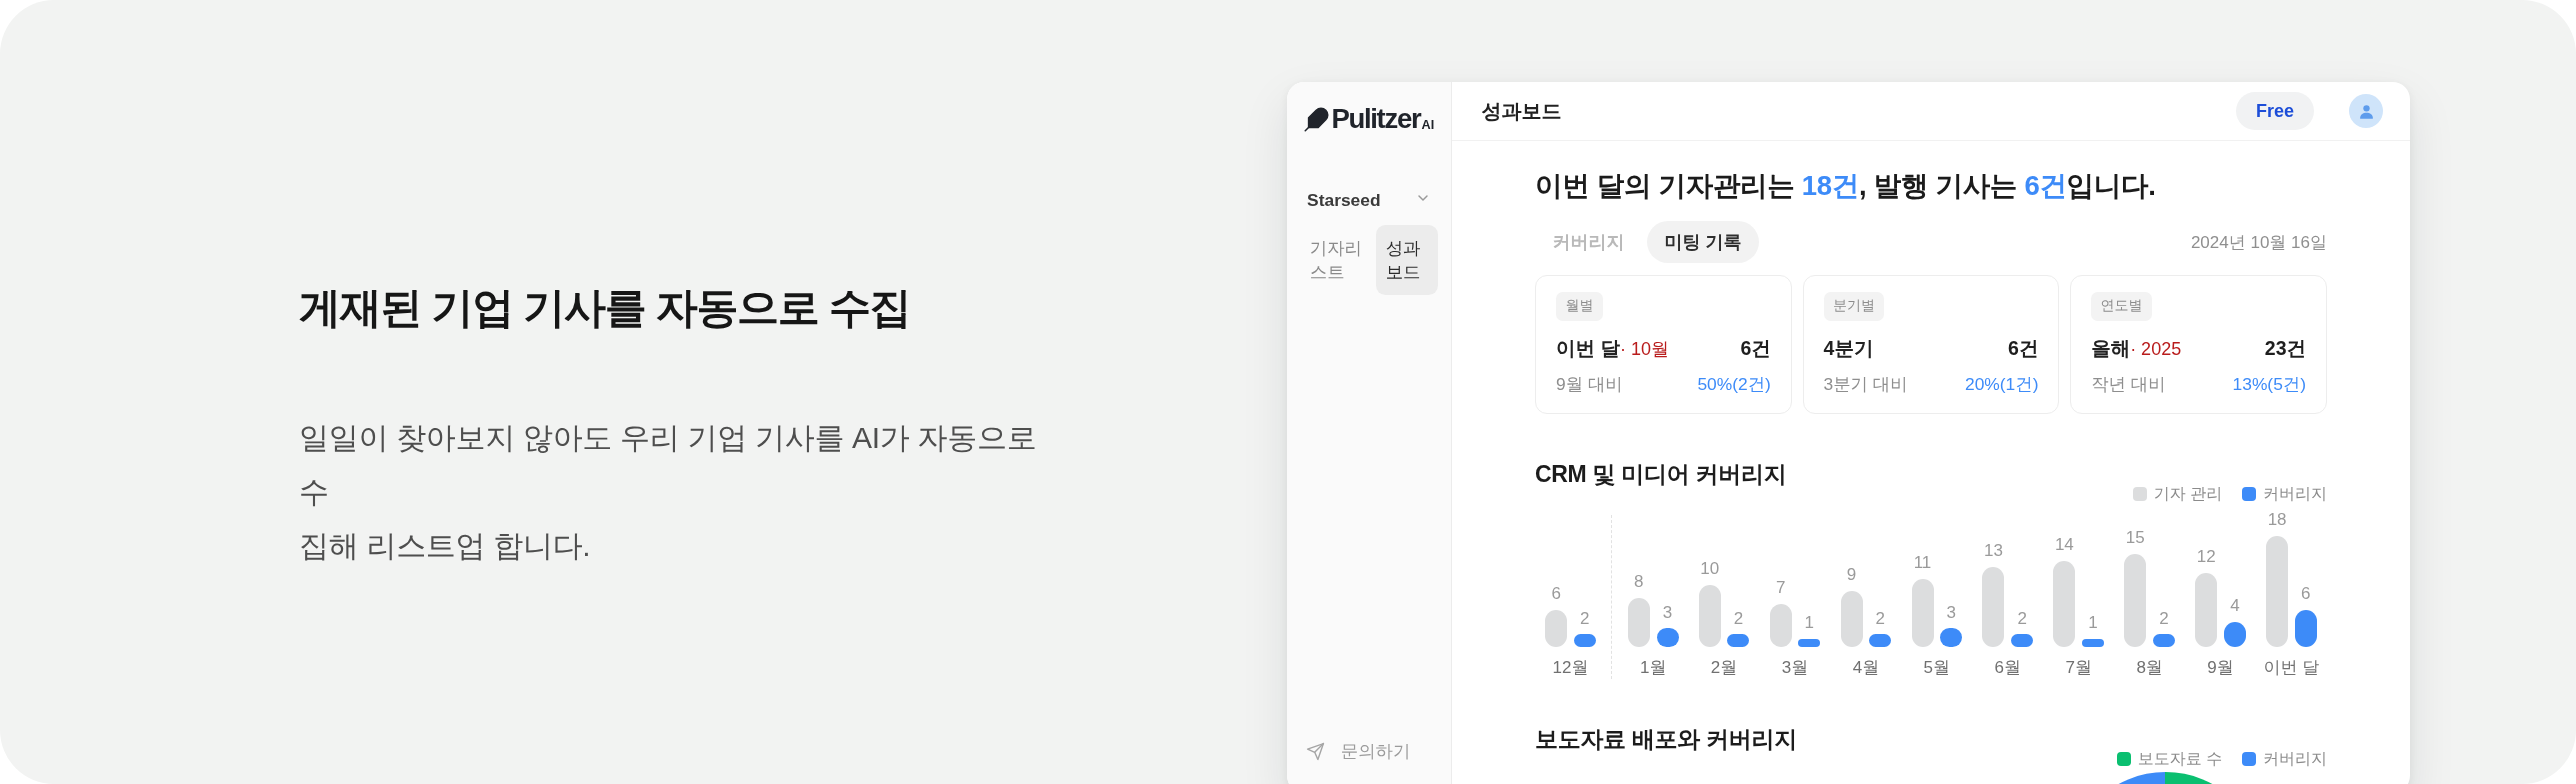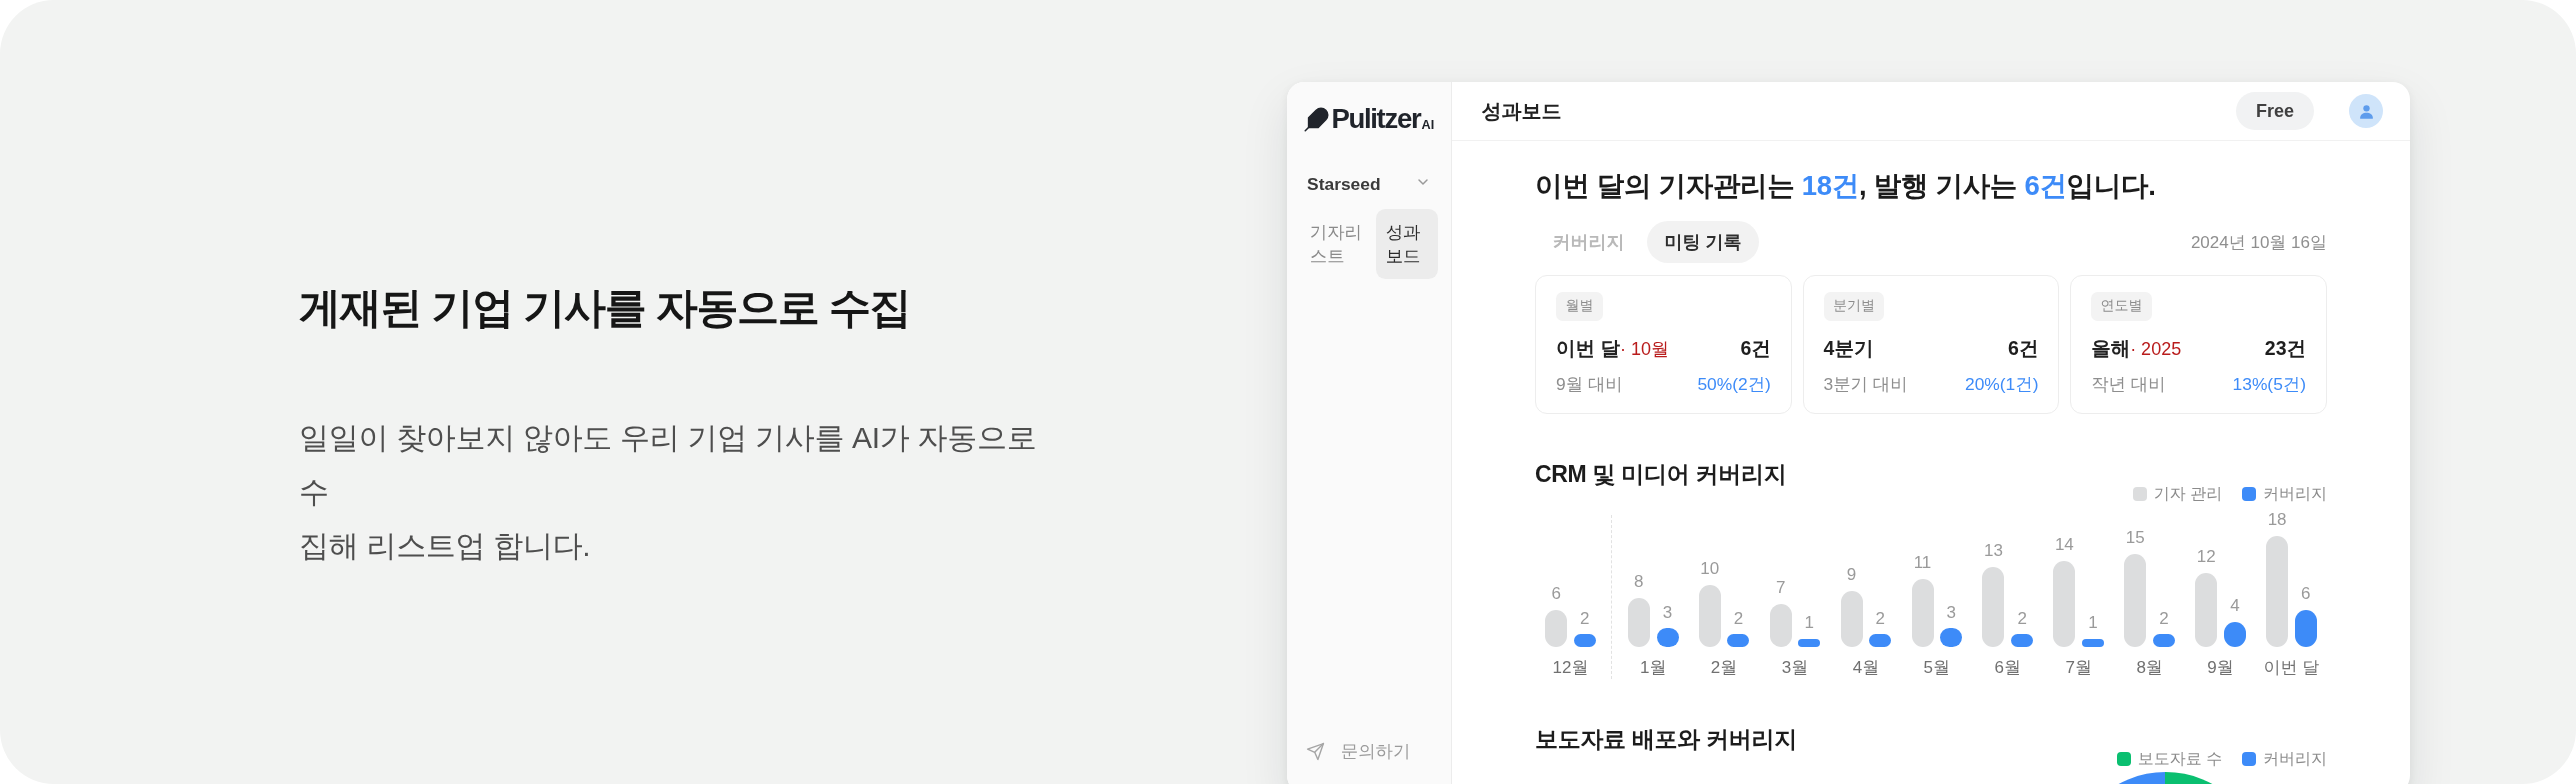--- a/index.html
+++ b/index.html
@@ -26,38 +26,38 @@
     box-shadow:0 20px 47px rgba(20,25,40,0.10), 0 2.7px 9.4px rgba(20,25,40,0.06);
   }
 
   
   .sidebar { flex:0 0 165px; width:165px; background:#FAFAFA; border-right:0.7px solid #ECECEC;
     display:flex; flex-direction:column; padding:20px 13.4px 23px; }
   .logo-row { display:flex; align-items:center; gap:1.3px; padding:1.3px 2.7px; }
   .logo-feather { width:27px; height:27px; display:flex; }
   .brand { font-size:27.5px; font-weight:800; color:#20242B; letter-spacing:-1.3px; }
   .brand-suffix { font-size:12.7px; font-weight:800; color:#20242B; align-self:flex-end; margin-bottom:3.4px; }
-  .workspace-row { margin-top:31px; display:flex; justify-content:space-between;
+  .workspace-row { margin-top:47px; display:flex; justify-content:space-between;
     padding:6.7px 6.7px; font-size:17.4px; font-weight:700; color:#3A3A3A; border-radius:8px;gap:32px; }
   .side-nav { margin-top:6.7px; display:flex; flex-direction:row; gap:4px; }
   .side-item { font-size:17.4px; color:#8A8A8A; padding:11.4px 9.4px; border-radius:9.4px; cursor:pointer; }
   .side-item.active { background:#ECECEC; color:#2B2B2B; }
   .sidebar-spacer { flex:1; }
   .contact-row { display:flex; align-items:center; gap:16px; color:#9B9B9B; font-size:17.4px; padding:6.7px 5.4px; }
 
   
   .main { flex:1; min-width:0; display:flex; flex-direction:column; }
   .app-header { flex:0 0 59px; height:59px; display:flex; align-items:center;
     padding:0 27px 0 29.5px; border-bottom:0.7px solid #F1F1F1; }
   .page-title { font-size:20px; font-weight:700; color:#222; }
   .header-right { margin-left:auto; display:flex; align-items:center; gap:35px; }
   .nav-item { font-size:18px; font-weight:600; color:#333; cursor:pointer; white-space:nowrap; }
   .nav-item.active { color:#3D8BF8; }
   .plan-badge { background:#F1F2F3; border-radius:670px; padding:8.7px 20px; font-size:18px;
-    font-weight:600; color:#404040; }
+    font-weight:600; color:#1d4ed8; }
   .avatar { width:34px; height:34px; border-radius:50%; background:#CFE4FA;
     display:flex; align-items:center; justify-content:center; }
 
   .content { padding:27px 83px 0; }
   .headline { font-size:27.5px; font-weight:700; color:#1B1B1B; letter-spacing:-0.3px; }
   .headline .accent { color:#3D8BF8; }
 
   .tabs-row { margin-top:17.4px; display:flex; align-items:center; }
   .tab { font-size:18px; font-weight:600; color:#B9B9B9; padding:8.7px 17.4px; border-radius:670px; cursor:pointer; }
   .tab.active { background:#F2F2F2; color:#2E2E2E; }

